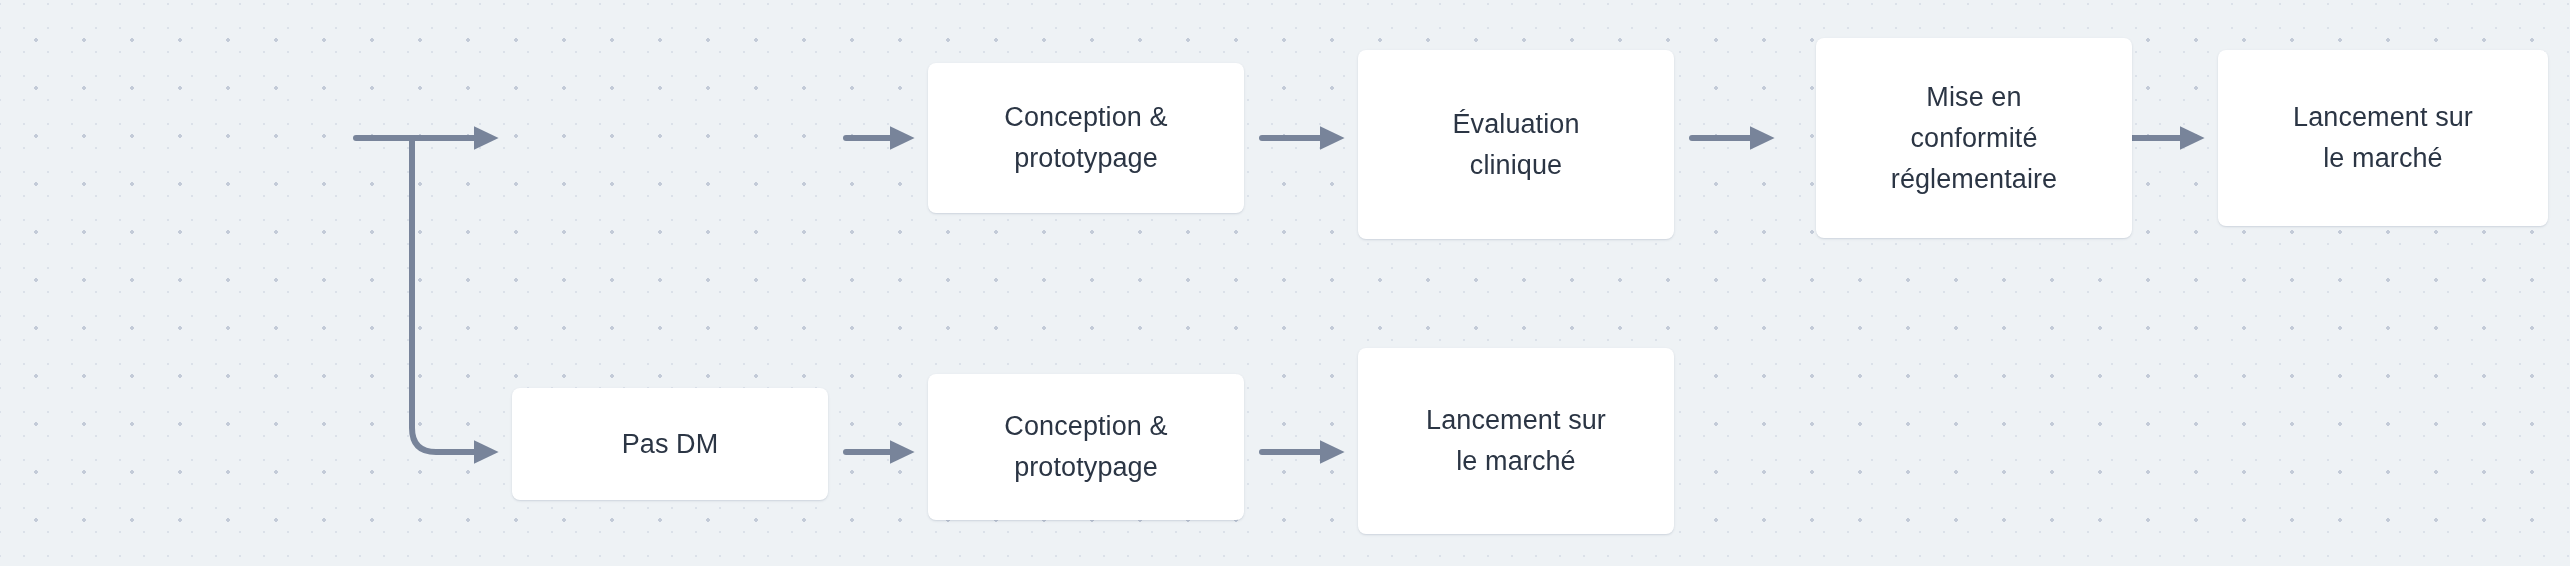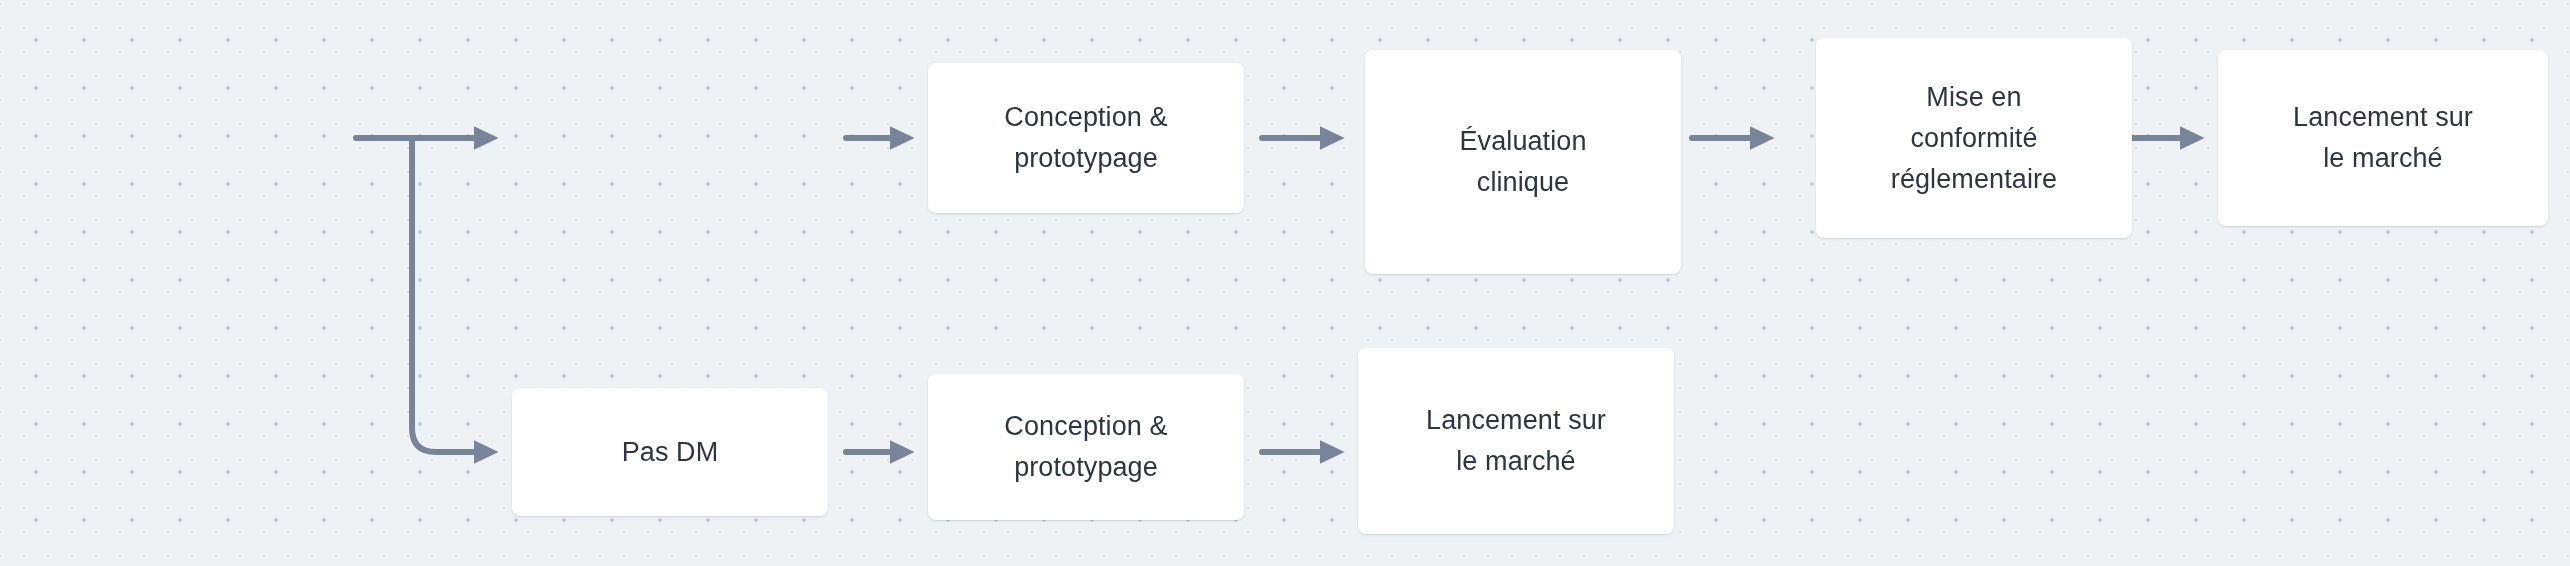--- a/index.html
+++ b/index.html
@@ -86,37 +86,37 @@
     <path d="M 1262 452 L 1332 452" fill="none" stroke="#78849a" stroke-width="6" stroke-linecap="round" marker-end="url(#arrowhead)"></path>
   </svg>
 
 
 
   <div class="node" style="left:928px; top:63px; width:316px; height:150px;">
     <span class="node-label">Conception &amp;
 prototypage</span>
   </div>
 
-  <div class="node" style="left:1358px; top:50px; width:316px; height:224px;margin-left:7px;">
+  <div class="node" style="left:1358px; top:50px; width:316px; height:189px;">
     <span class="node-label">Évaluation
 clinique</span>
   </div>
 
   <div class="node" style="left:1788px; top:38px; width:316px; height:200px;margin-left:28px;">
     <span class="node-label">Mise en
 conformité
 réglementaire</span>
   </div>
 
   <div class="node" style="left:2218px; top:50px; width:330px; height:176px;">
     <span class="node-label">Lancement sur
 le marché</span>
   </div>
 
-  <div class="node" style="left:512px; top:388px; width:316px; height:128px;">
+  <div class="node" style="left:512px; top:388px; width:316px; height:112px;">
     <span class="node-label">Pas DM</span>
   </div>
 
   <div class="node" style="left:928px; top:374px; width:316px; height:146px;">
     <span class="node-label">Conception &amp;
 prototypage</span>
   </div>
 
   <div class="node" style="left:1358px; top:348px; width:316px; height:186px;">
     <span class="node-label">Lancement sur

